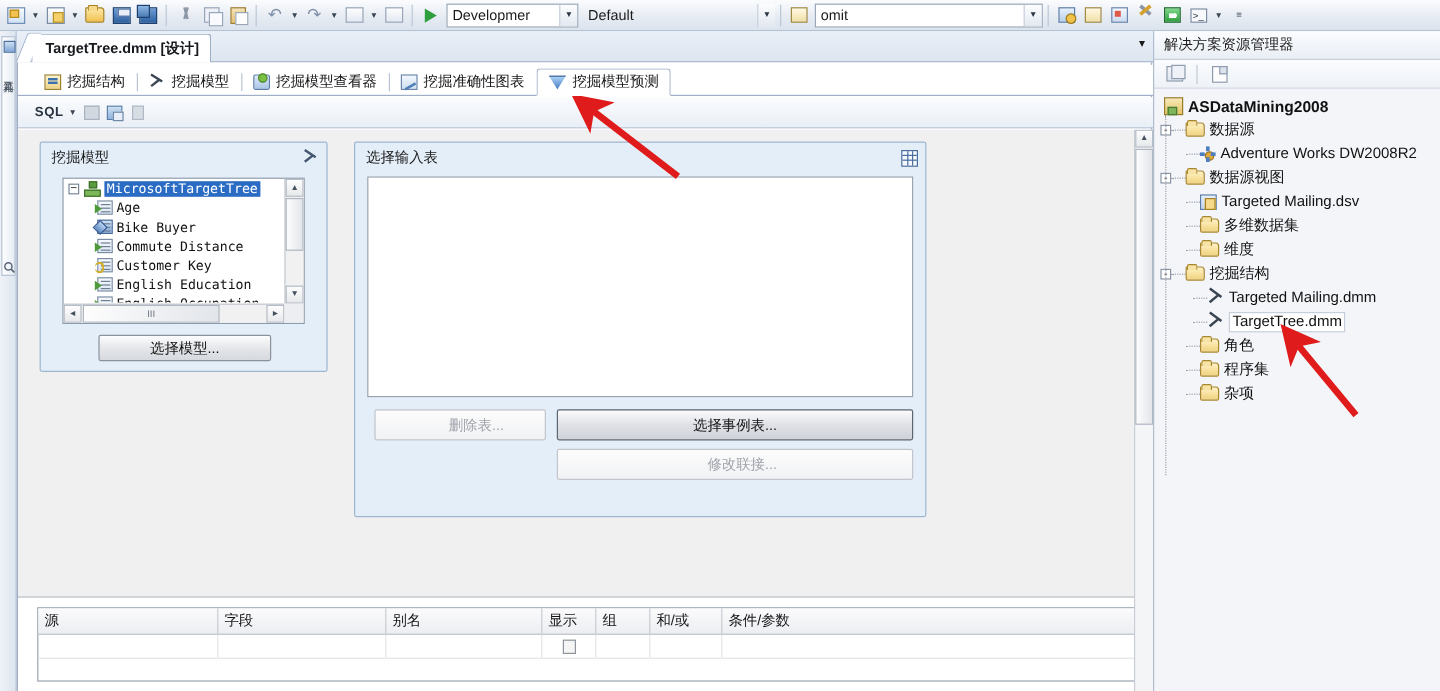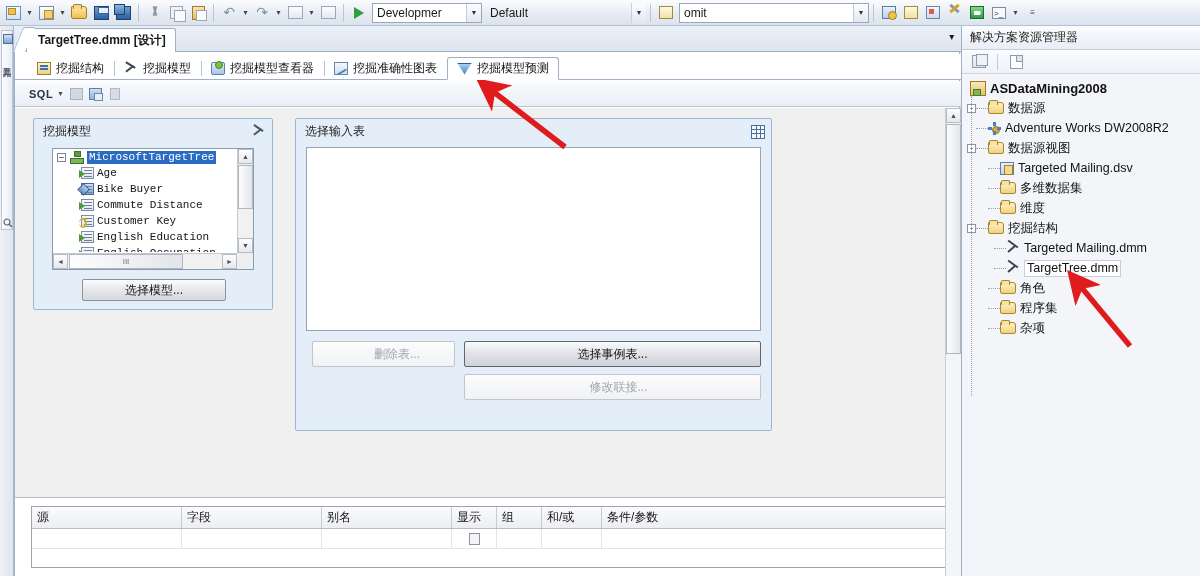--- a/index.html
+++ b/index.html
@@ -220,21 +220,21 @@
   .tn-ic { width:14px;height:13px;position:relative;margin-right:4px;flex:none; }
   .ic-netmodel { }
   .ic-netmodel::before{content:"";position:absolute;left:5px;top:0;width:5px;height:4px;background:#5b9b3e;border:1px solid #3d6f29;}
   .ic-netmodel::after{content:"";position:absolute;left:1px;top:7px;width:12px;height:4px;background:#7cb85a;border:1px solid #3d6f29;}
   .ic-col { width:13px;height:12px;background:linear-gradient(#f6f9fd,#dbe6f3);border:1px solid #7b8ea6; }
   .ic-col::before{content:"";position:absolute;left:2px;top:2px;width:8px;height:1px;background:#6f7f94;box-shadow:0 3px 0 #6f7f94,0 6px 0 #6f7f94;}
   .ic-col::after{content:"";position:absolute;left:-3px;top:2px;width:0;height:0;border-left:6px solid #4f9b3b;border-top:4px solid transparent;border-bottom:4px solid transparent;}
   .ic-col-key::after{content:"";position:absolute;left:-3px;top:2px;width:6px;height:6px;border-radius:50%;border:2px solid #d4b02e;border-left:none;}
   .ic-col-pred { background:linear-gradient(#cfe2f6,#7fa6d8);border:1px solid #47689a; }
   .ic-col-pred::after{content:"";position:absolute;left:-3px;top:1px;width:7px;height:7px;background:linear-gradient(#b9d4f2,#5f8cc4);transform:rotate(45deg);border:1px solid #3b5e92;}
-  .tn-label { line-height: 13px; font-family: Liberation Mono, monospace; }
+  .tn-label { line-height: 13px; }
   .tnode.selected .tn-label { background:#2a6cc4; color:#ffffff; padding:0 2px; }
 
   .sb-v { position:absolute; right:0; top:0; width:16px; bottom:16px; background:#f1f1f1; border-left:1px solid #c3c9d1; }
   .sb-h { position:absolute; left:0; bottom:0; height:16px; right:16px; background:#f1f1f1; border-top:1px solid #c3c9d1; }
   .sb-btn { width:15px;height:15px;background:linear-gradient(#fdfdfd,#e6e8eb);border:1px solid #b6bcc5;
             display:flex;align-items:center;justify-content:center;font-size:7px;color:#45505f; }
   .sb-thumb { background:linear-gradient(90deg,#fdfdfd,#e2e5ea);border:1px solid #b0b7c1; }
   .sb-corner { position:absolute;right:0;bottom:0;width:16px;height:16px;background:#eceef1; }
 
   .btn {
@@ -622,21 +622,21 @@
         <span class="slabel">ASDataMining2008</span>
       </div>
 
       <div class="snode" style="padding-left:5px;">
         <span class="exp">-</span>
         <span class="dots"></span>
         <span class="sic ic-folder"></span>
         <span class="slabel">数据源</span>
       </div>
 
-      <div class="snode" style="padding-left:14px;">
+      <div class="snode" style="padding-left:26px;">
         <span class="dots"></span>
         <span class="sic ic-ds"></span>
         <span class="slabel">Adventure Works DW2008R2</span>
       </div>
 
       <div class="snode" style="padding-left:5px;">
         <span class="exp">-</span>
         <span class="dots"></span>
         <span class="sic ic-folder"></span>
         <span class="slabel">数据源视图</span>

